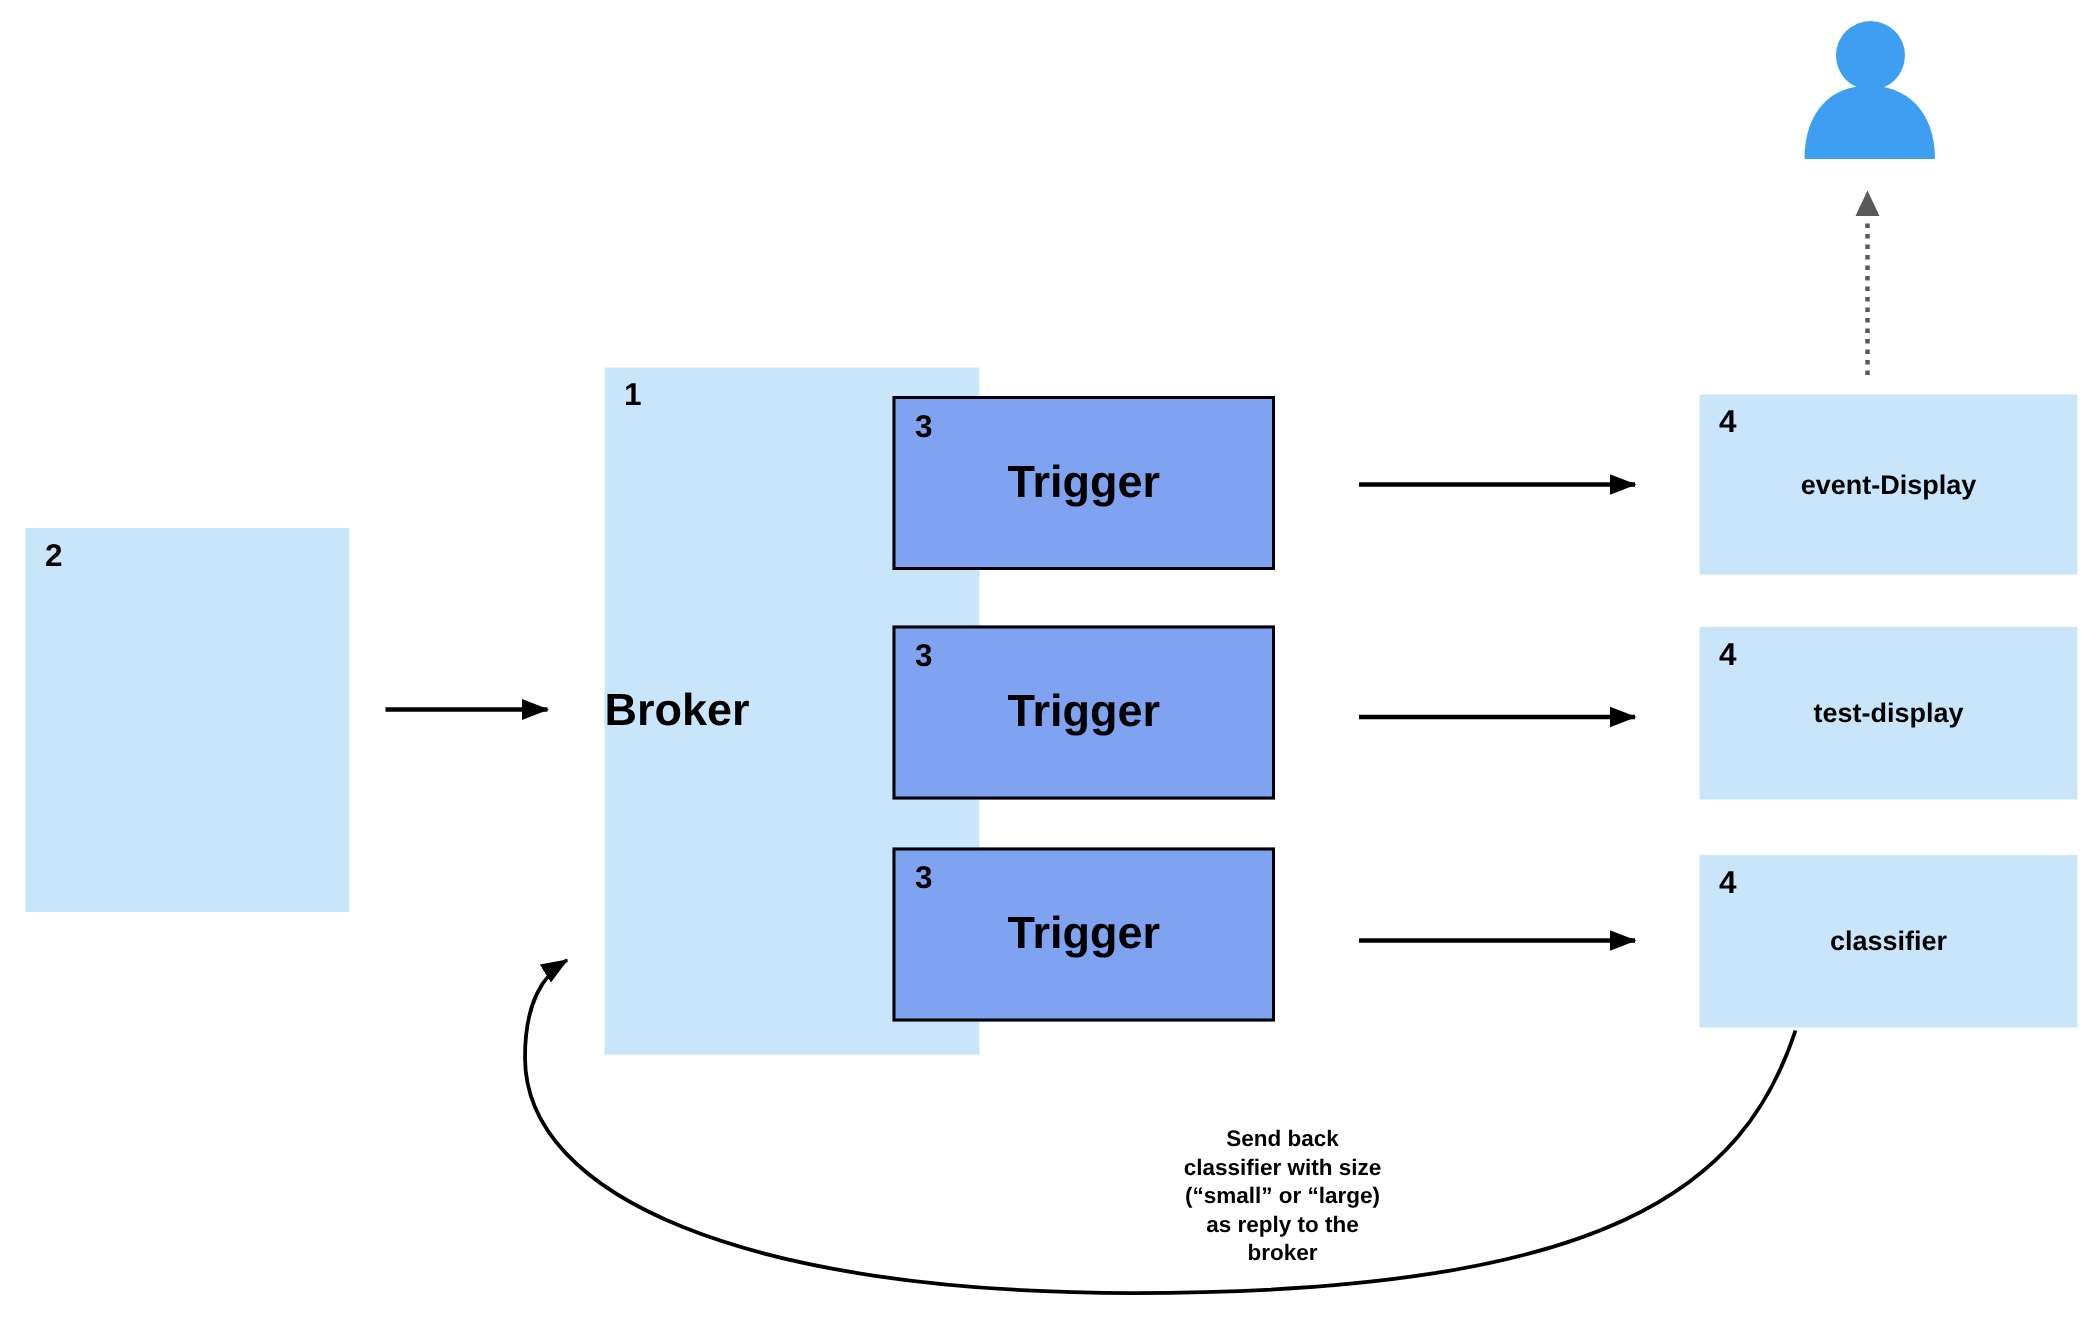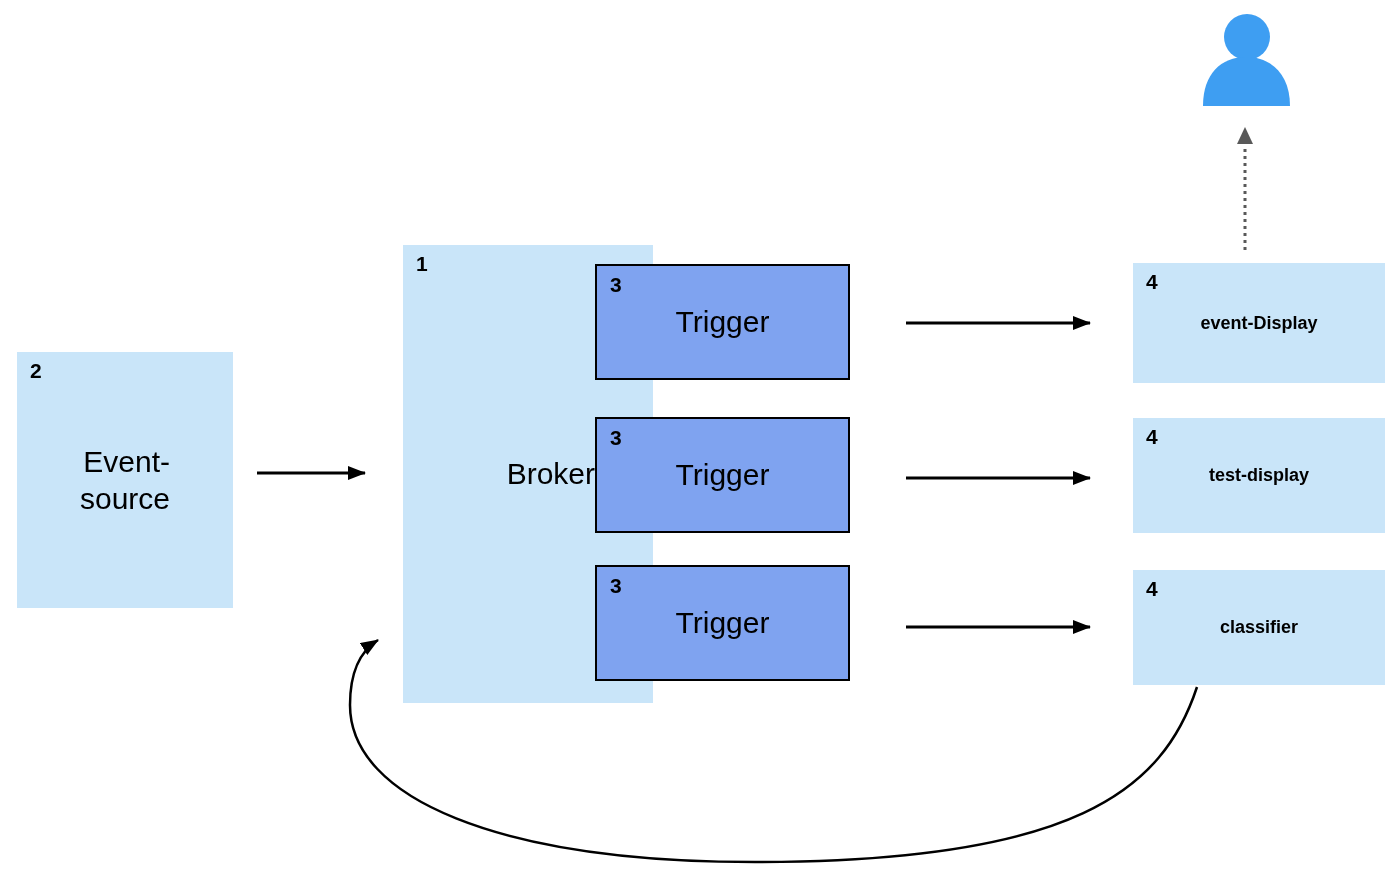--- a/index.html
+++ b/index.html
@@ -14,21 +14,21 @@
   *{margin:0;padding:0;box-sizing:border-box;}
   html,body{width:1400px;height:896px;background:var(--canvas-bg);
     font-family:"Liberation Sans", sans-serif;color:var(--text-dark);}
   .canvas{position:relative;width:1400px;height:896px;background:var(--canvas-bg);overflow:hidden;}
   .overlay{position:absolute;left:0;top:0;width:1400px;height:896px;pointer-events:none;}
 
   .node{position:absolute;display:flex;align-items:center;justify-content:center;}
   .node.light{background:var(--box-light);}
   .node.trigger{background:var(--box-trigger);border:2px solid #000;}
   .badge{position:absolute;top:8px;left:13px;font-weight:bold;font-size:21px;line-height:1;}
-  .label-big{font-size:30px;font-weight:normal;text-align:right;line-height:1.25;}
+  .label-big{font-size:30px;font-weight:bold;text-align:left;line-height:1.25;}
   .label-small{font-size:18px;font-weight:bold;text-align:left;}
 
   #event-source{left:17px;top:352px;width:216px;height:256px;}
   #broker{left:403px;top:245px;width:250px;height:458px;justify-content:flex-start;}
   #broker .label-big{width:192px;}
   #trigger-1{left:595px;top:264px;width:255px;height:116px;}
   #trigger-2{left:595px;top:417px;width:255px;height:116px;}
   #trigger-3{left:595px;top:565px;width:255px;height:116px;}
   #event-display{left:1133px;top:263px;width:252px;height:120px;}
   #test-display{left:1133px;top:418px;width:252px;height:115px;}
@@ -72,24 +72,20 @@
 
     <path class="svg-arrow" d="M906,478 L1090,478" marker-end="url(#ah)"></path>
 
     <path class="svg-arrow" d="M906,627 L1090,627" marker-end="url(#ah)"></path>
 
     <path class="svg-curve" d="M1197,687 C1163,790 1075,862 755,862 C498,862 350,798 350,705 C350,668 362,650 378,640" marker-end="url(#ah)"></path>
   </svg>
 
   <div class="node light" id="event-source">
     <span class="badge">2</span>
-    <div class="label-big">
-      <span style="display:block">Event-</span>
-      <span style="display:block">source</span>
-    </div>
   </div>
 
   <div class="node light" id="broker">
     <span class="badge">1</span>
     <div class="label-big">Broker</div>
   </div>
 
   <div class="node trigger" id="trigger-1">
     <span class="badge">3</span>
     <div class="label-big">Trigger</div>
@@ -109,14 +105,19 @@
   </div>
   <div class="node light" id="test-display">
     <span class="badge">4</span>
     <div class="label-small">test-display</div>
   </div>
   <div class="node light" id="classifier">
     <span class="badge">4</span>
     <div class="label-small">classifier</div>
   </div>
 
+  <div class="annotation">Send back
+classifier with size
+(“small” or “large)
+as reply to the
+broker</div>
 
 </div>
 
 </body></html>

